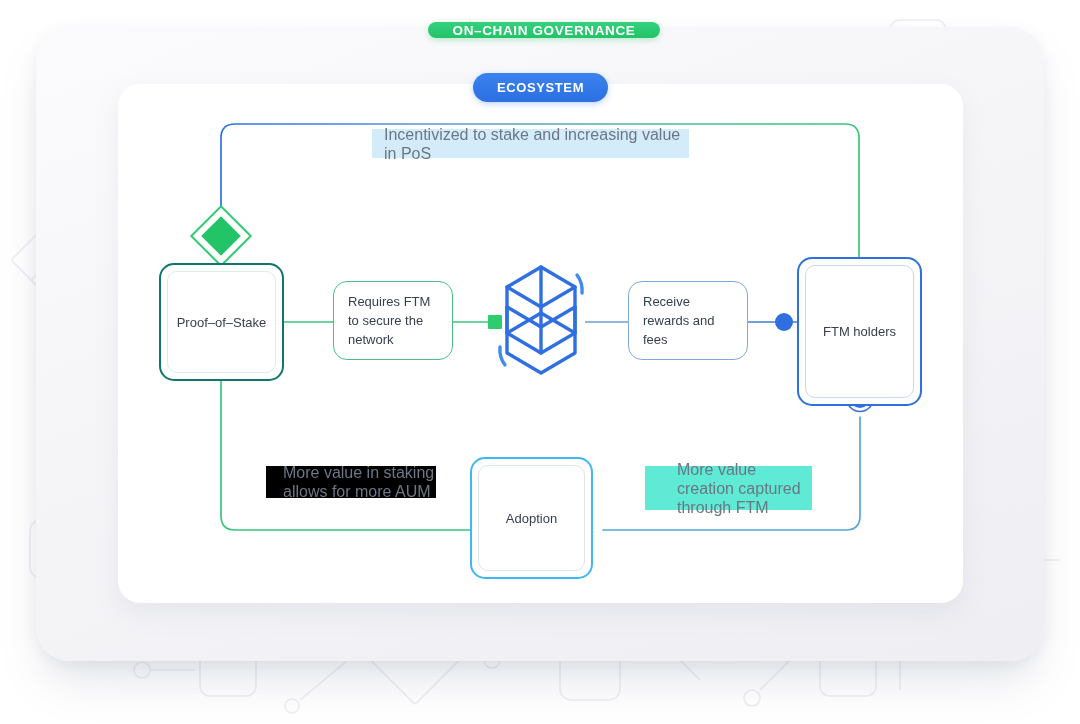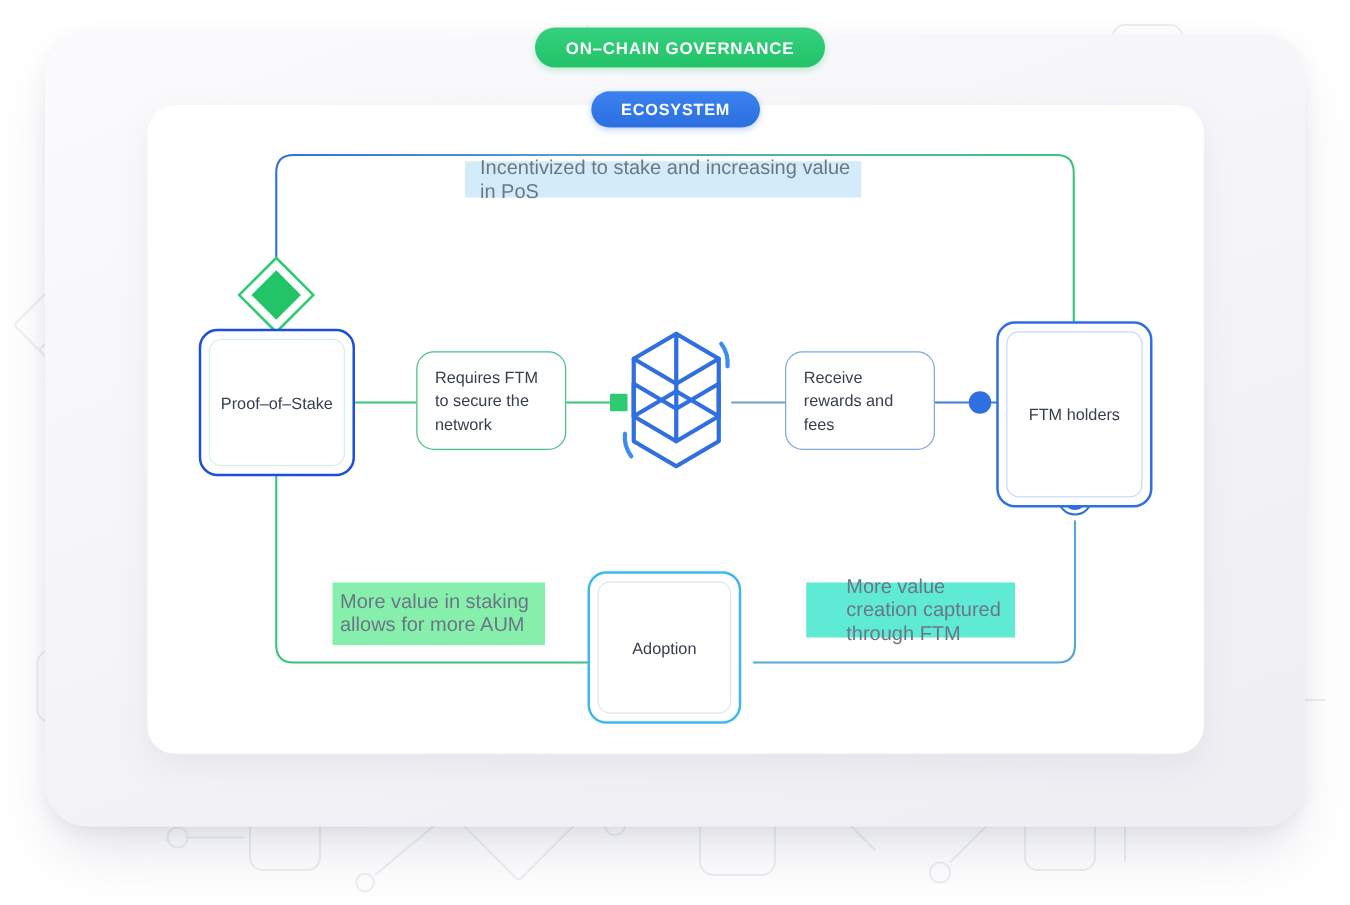--- a/index.html
+++ b/index.html
@@ -68,21 +68,21 @@
     align-items: center;
     justify-content: center;
     letter-spacing: 0.62px;
     font-weight: bold;
     white-space: nowrap;
   }
   .badge-governance {
     left: 428px;
     top: 22px;
     width: 232px;
-    height: 32px;
+    height: 16px;
     background: #2ecc71;
     background: linear-gradient(180deg,#35d07f 0%, #23c368 100%);
     font-size: 13.5px;
     box-shadow: 0 2px 6px rgba(35,195,104,0.30);
   }
   .badge-ecosystem {
     left: 473px;
     top: 73px;
     width: 135px;
     height: 29px;
@@ -118,23 +118,23 @@
     top: 129px;
     width: 317px;
     height: 29px;
     background: #d4ecf9;
     padding-left: 12px;
   }
   .anno-left {
     left: 266px;
     top: 466px;
     width: 170px;
-    height: 50px;
-    background: #86efac;
-    padding-left: 6px;
+    height: 32px;
+    background: #000000;
+    padding-left: 17px;
   }
   .anno-right {
     left: 645px;
     top: 466px;
     width: 167px;
     height: 44px;
     background: #5eead4;
     padding-left: 32px;
   }
 
@@ -165,21 +165,21 @@
     align-items: center;
     justify-content: center;
     box-sizing: border-box;
   }
 
   .node-pos {
     left: 159px;
     top: 263px;
     width: 125px;
     height: 118px;
-    border: 2px solid #1d4ed8;
+    border: 2px solid #0f766e;
     align-items: flex-end;
   }
   .node-pos .inner-frame { border: 1px solid #d7f0e2; }
 
   .node-holders {
     left: 797px;
     top: 257px;
     width: 125px;
     height: 149px;
     border: 2px solid #2f6fe0;

